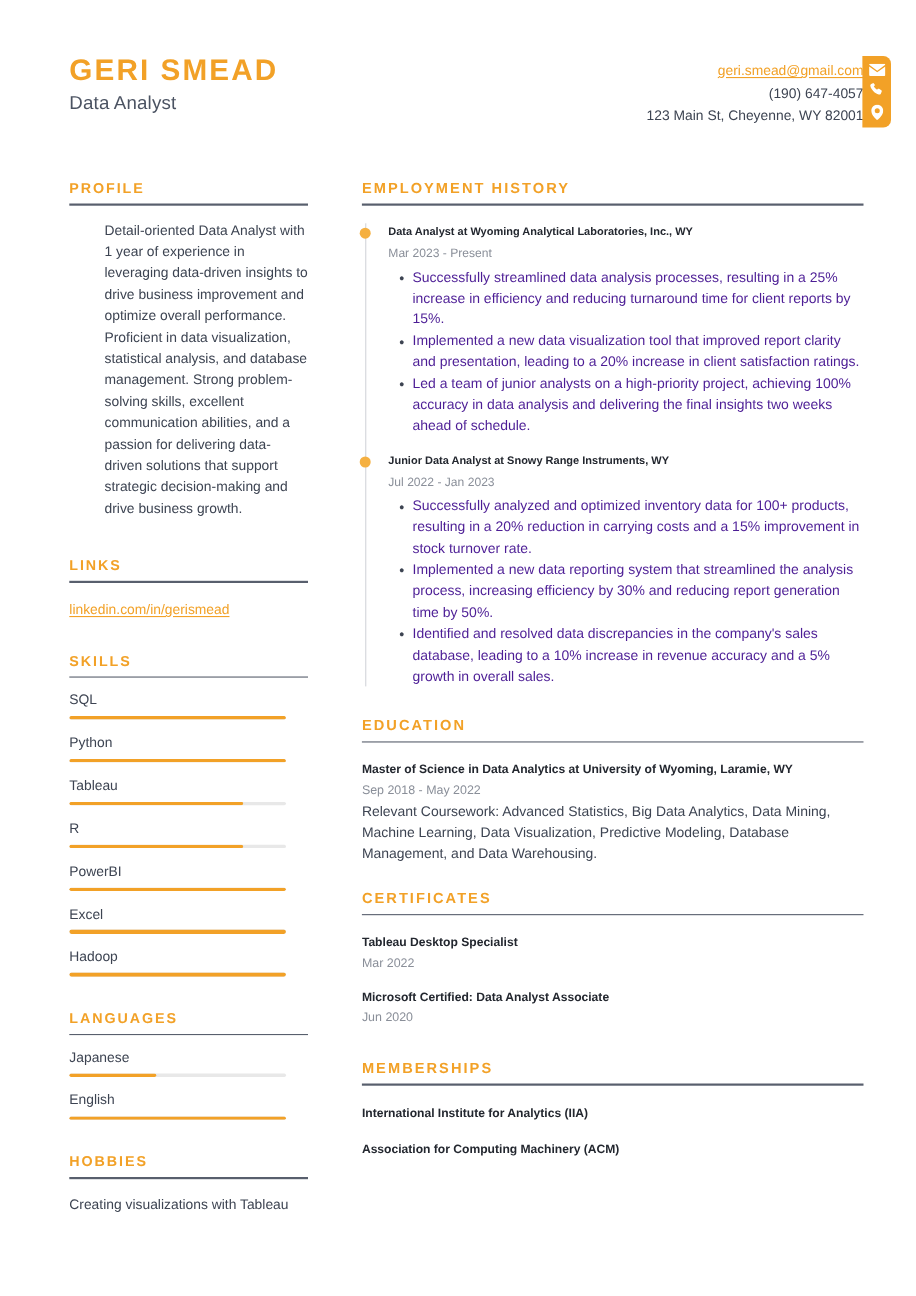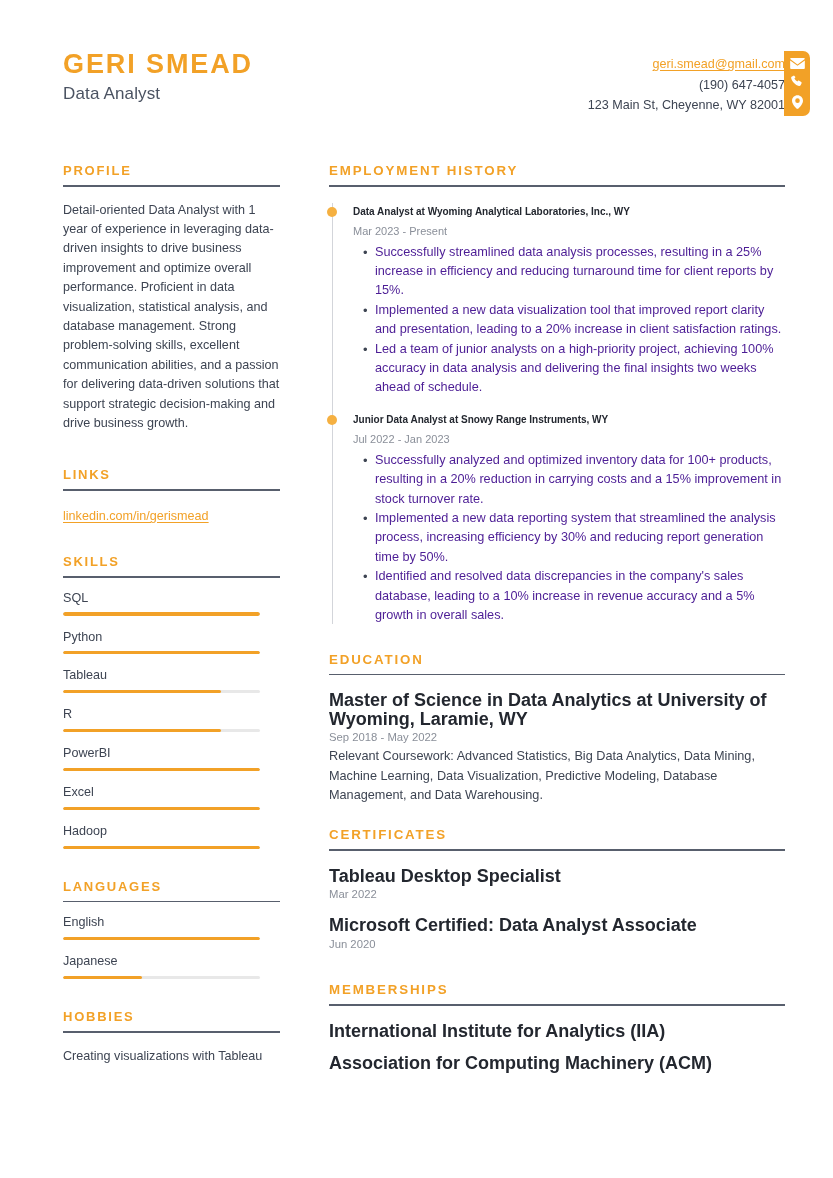--- a/index.html
+++ b/index.html
@@ -119,20 +119,21 @@
   }
 
   .left-col .section-heading { font-size: 13px; letter-spacing: 1.75px; }
 
   
   .profile-text {
     margin-top: 14px;
     font-size: 12.6px;
     line-height: 19.4px;
     color: #3d4452;
+    margin-left: 32px;
   }
 
   
   .links-wrap { margin-top: 15px; }
   .link-item {
     font-size: 12.6px;
     color: #f2a127;
     text-decoration: underline;
     text-underline-offset: 2px;
     display: inline-block;
@@ -231,21 +232,21 @@
     top: 0;
     color: #3d4452;
     font-size: 13px;
   }
 
   
   .block-list { margin-top: 16px; }
   .block-item { margin-bottom: 14px; }
   .block-item:last-child { margin-bottom: 0; }
   .block-title {
-    font-size: 18px;
+    font-size: 11px;
     font-weight: bold;
     color: #23272f;
     line-height: 18.5px;
   }
   .block-date {
     font-size: 11.3px;
     color: #8a8f99;
     margin-top: 2px;
     line-height: 15px;
   }
@@ -377,30 +378,30 @@
     </div>
 
     <div class="gap-md"></div>
 
     <div class="section">
       <div class="section-heading">LANGUAGES</div>
       <div class="heading-rule"></div>
       <div class="bars">
 
         <div class="bar-row">
+          <div class="bar-label">Japanese</div>
+          <div class="bar-track">
+            <div class="bar-fill" style="width: 40%;"></div>
+          </div>
+        </div>
+
+        <div class="bar-row">
           <div class="bar-label">English</div>
           <div class="bar-track">
             <div class="bar-fill" style="width: 100%;"></div>
-          </div>
-        </div>
-
-        <div class="bar-row">
-          <div class="bar-label">Japanese</div>
-          <div class="bar-track">
-            <div class="bar-fill" style="width: 40%;"></div>
           </div>
         </div>
 
       </div>
     </div>
 
     <div class="gap-md"></div>
 
     <div class="section">
       <div class="section-heading">HOBBIES</div>

